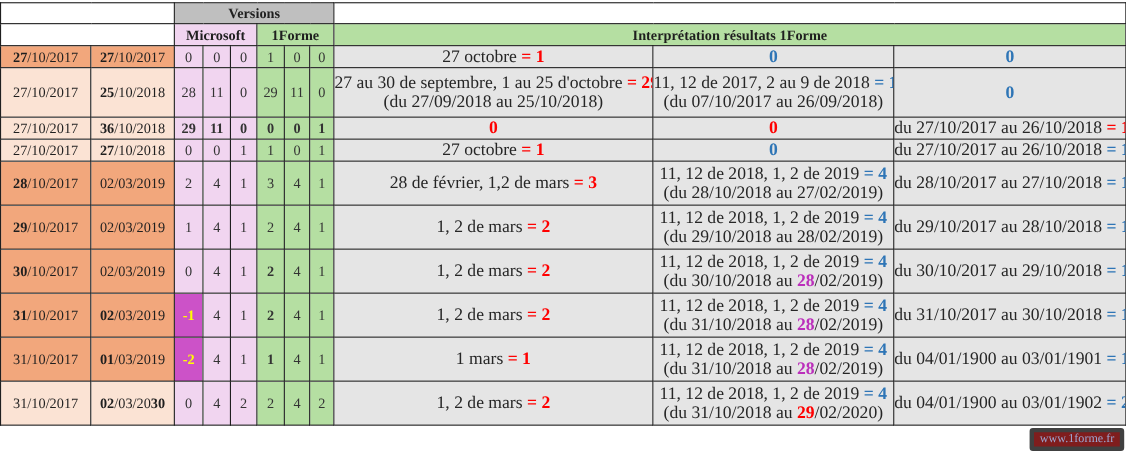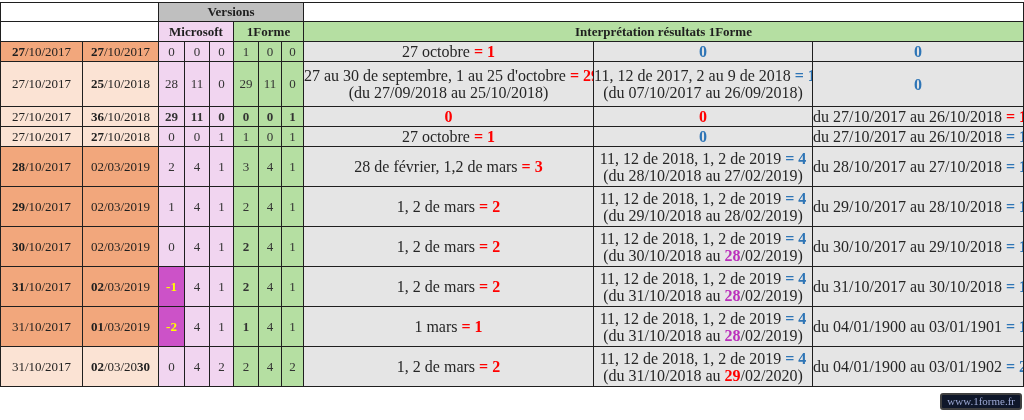--- a/index.html
+++ b/index.html
@@ -26,21 +26,21 @@
   .num.f1{background:var(--green,#B5DFA2);}
   .num.warn{background:var(--magenta_bg,#CC52C8);color:var(--yellow,#FFFF00);font-weight:bold;}
   .interp{background:#e5e5e5;font-size:16px;}
   .line{line-height:17px;}
   .bold{font-weight:bold;text-align:right;}
   .c-r{color:var(--red,#FF0000);}
   .c-b{color:var(--blue,#2E75B6);}
   .c-m{color:var(--magenta,#BB2FBB);}
   .watermark{
     position:absolute;right:2px;bottom:1px;height:13px;line-height:13px;
-    border:2px solid #404040;border-radius:3px;background:#0f172a;
+    border:4px solid #404040;border-radius:3px;background:#7f1d1d;
     padding:0 5px;font-size:11px;color:var(--watermark,#9CA8D4);
     text-decoration:none;
   }
 </style>
 </head>
 <body>
 
 <div class="stage">
   <table class="grid">
     <colgroup>

